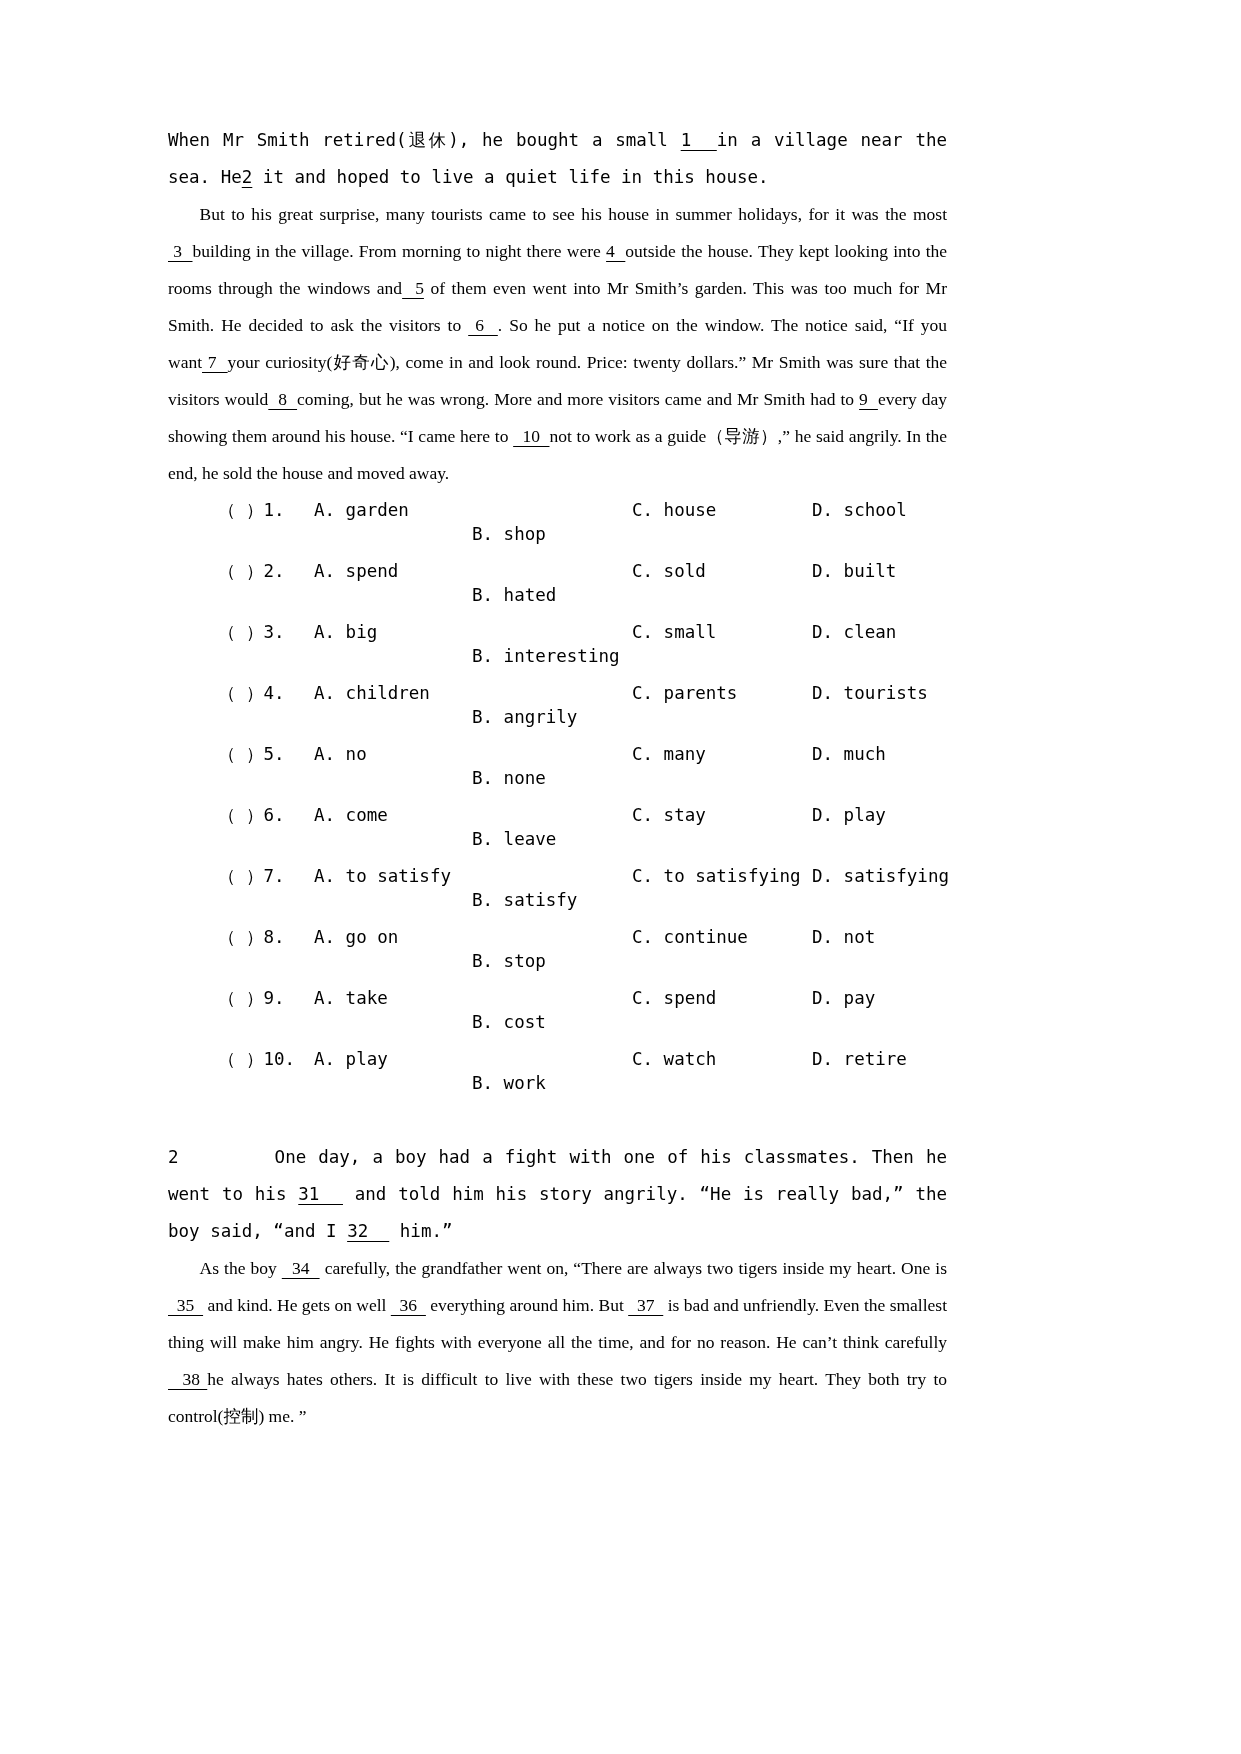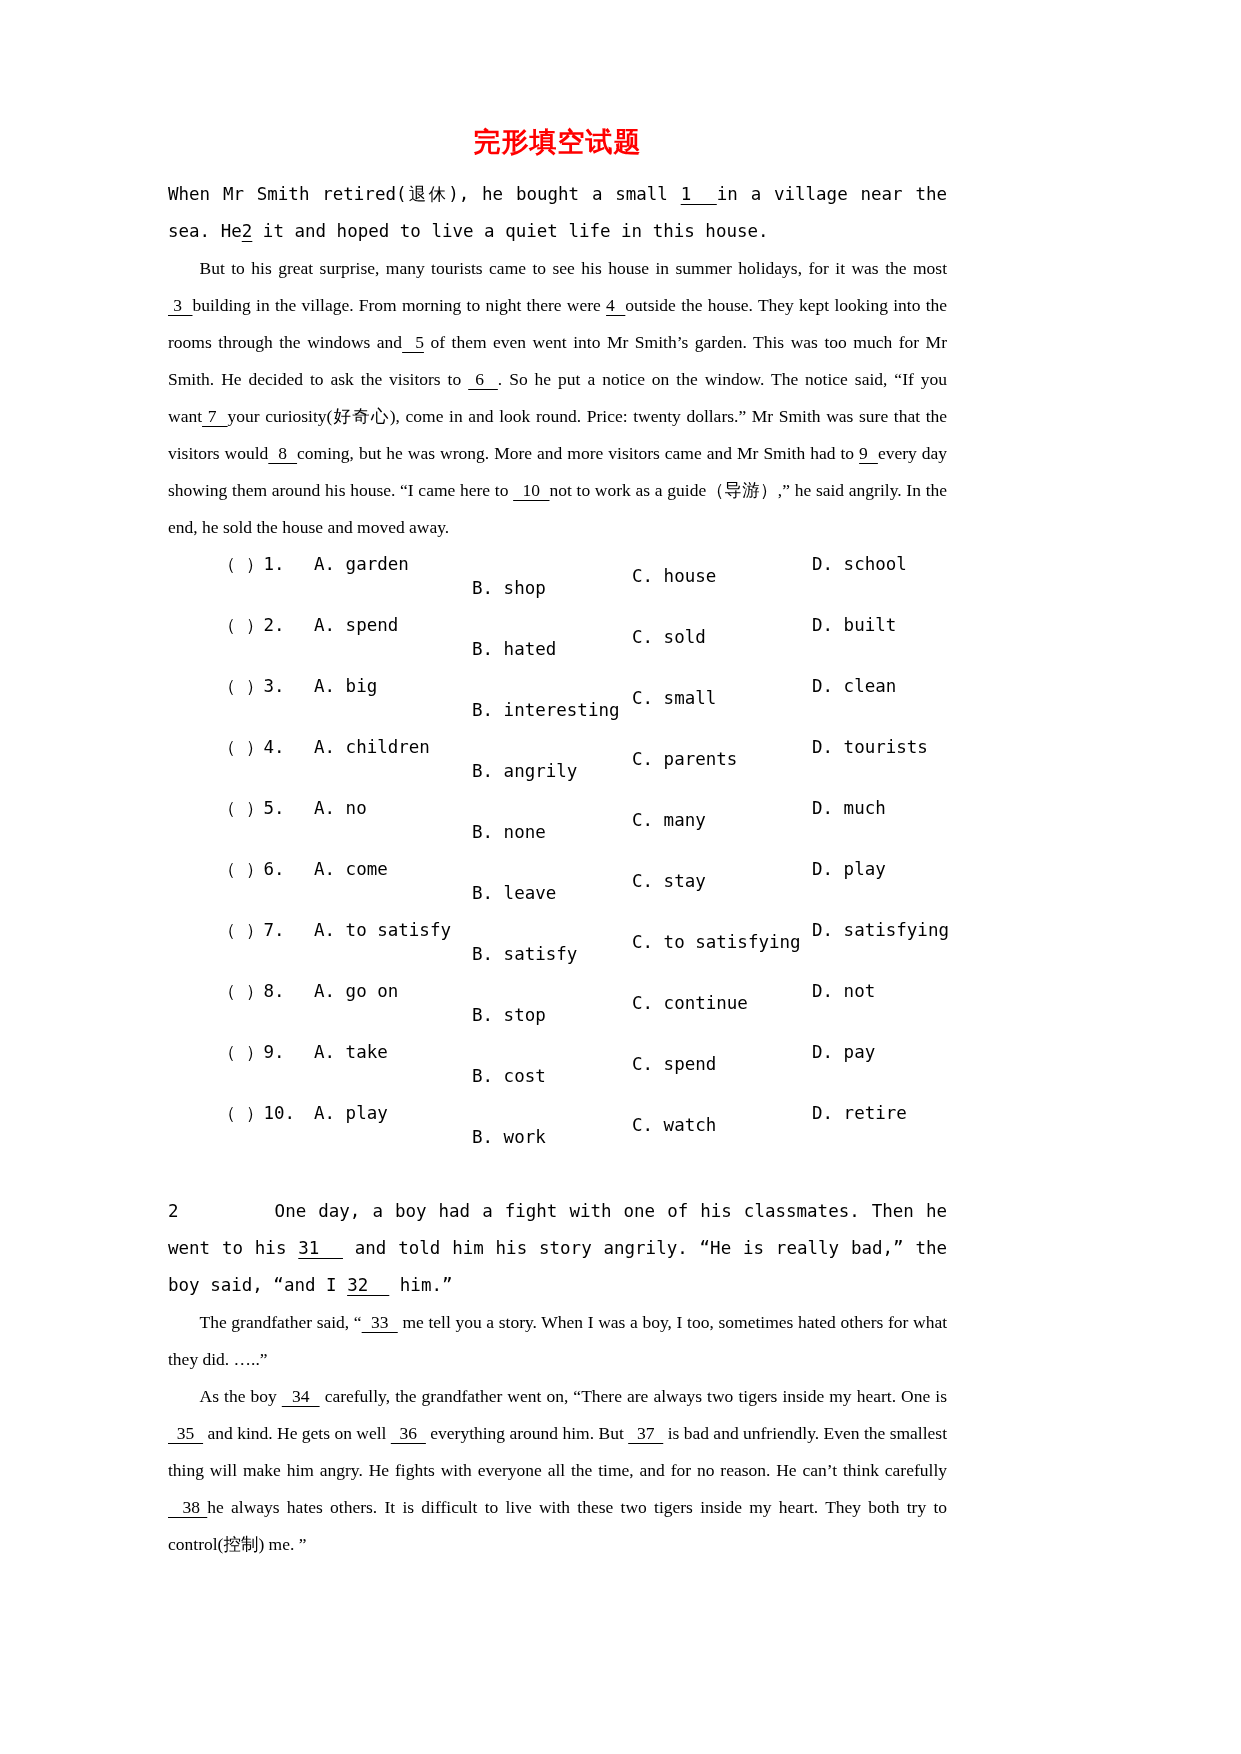--- a/index.html
+++ b/index.html
@@ -38,29 +38,28 @@
     margin-left:50px;
   }
   .q-row {
     display:flex;
     line-height:37px;
     white-space:nowrap;
   }
   .q-m { width:96px;  flex:0 0 auto; }
   .q-a { width:158px; flex:0 0 auto; }
   .q-b { width:160px; flex:0 0 auto;margin-top:24px; }
-  .q-c { width:180px; flex:0 0 auto;margin-top:12px; }
+  .q-c { width:180px; flex:0 0 auto; }
   .q-d { flex:1 1 auto; }
   .passage2 { margin-top:37px; }
 </style>
 </head>
 <body>
 
 <div class="page">
-  <h1 class="title" style="color: rgb(255, 0, 0);">完形填空试题</h1>
   <div id="passage1" class="passage1">
       <div class="para"><span>When Mr Smith retired(退休), he bought a small </span><span class="blank">1&nbsp;&nbsp;</span><span>in a village near the sea. He</span><span class="blank">2</span><span> it and hoped to live a quiet life in this house.</span></div>
       <div class="para indent"><span>But to his great surprise, many tourists came to see his house in summer holidays, for it was the most </span><span class="blank">&nbsp;3&nbsp;&nbsp;</span><span>building in the village. From morning to night there were </span><span class="blank">4&nbsp;&nbsp;</span><span>outside the house. They kept looking into the rooms through the windows and</span><span class="blank">&nbsp;&nbsp;5</span><span> of them even went into Mr Smith’s garden. This was too much for Mr Smith. He decided to ask the visitors to </span><span class="blank">&nbsp;6&nbsp;&nbsp;</span><span>. So he put a notice on the window. The notice said, “If you want</span><span class="blank">&nbsp;7&nbsp;&nbsp;</span><span>your curiosity(好奇心), come in and look round. Price: twenty dollars.” Mr Smith was sure that the visitors would</span><span class="blank">&nbsp;&nbsp;8&nbsp;&nbsp;</span><span>coming, but he was wrong. More and more visitors came and Mr Smith had to </span><span class="blank">9&nbsp;&nbsp;</span><span>every day showing them around his house. “I came here to </span><span class="blank">&nbsp;&nbsp;10&nbsp;&nbsp;</span><span>not to work as a guide（导游）,” he said angrily. In the end, he sold the house and moved away.</span></div>
     </div>
   <div id="questions" class="questions">
       <div class="q-row">
         <span class="q-m">（  ）1.</span>
         <span class="q-a">A. garden</span>
         <span class="q-b">B. shop</span>
         <span class="q-c">C. house</span>
@@ -125,16 +124,15 @@
       <div class="q-row">
         <span class="q-m">（  ）10.</span>
         <span class="q-a">A. play</span>
         <span class="q-b">B. work</span>
         <span class="q-c">C. watch</span>
         <span class="q-d">D. retire</span>
       </div>
     </div>
   <div id="passage2" class="passage2">
       <div class="para"><span>2&nbsp;&nbsp;&nbsp;&nbsp;&nbsp;&nbsp;&nbsp; One day, a boy had a fight with one of his classmates. Then he went to his </span><span class="blank">31&nbsp;&nbsp;</span><span> and told him his story angrily. “He is really bad,” the boy said, “and I </span><span class="blank">32&nbsp;&nbsp;</span><span> him.”</span></div>
-      <div class="para indent"><span>The grandfather said, “</span><span class="blank">&nbsp;&nbsp;33&nbsp;&nbsp;</span><span> me tell you a story. When I was a boy, I too, sometimes hated others for what they did. …..”</span></div>
       <div class="para indent"><span>As the boy </span><span class="blank">&nbsp;&nbsp;34&nbsp;&nbsp;</span><span> carefully, the grandfather went on, “There are always two tigers inside my heart. One is </span><span class="blank">&nbsp;&nbsp;35&nbsp;&nbsp;</span><span> and kind. He gets on well </span><span class="blank">&nbsp;&nbsp;36&nbsp;&nbsp;</span><span> everything around him. But </span><span class="blank">&nbsp;&nbsp;37&nbsp;&nbsp;</span><span> is bad and unfriendly. Even the smallest thing will make him angry. He fights with everyone all the time, and for no reason. He can’t think carefully </span><span class="blank">&nbsp;&nbsp;38&nbsp;</span><span>he always hates others. It is difficult to live with these two tigers inside my heart. They both try to control(控制) me. ”</span></div>
     </div>
 </div>
 
 </body></html>

